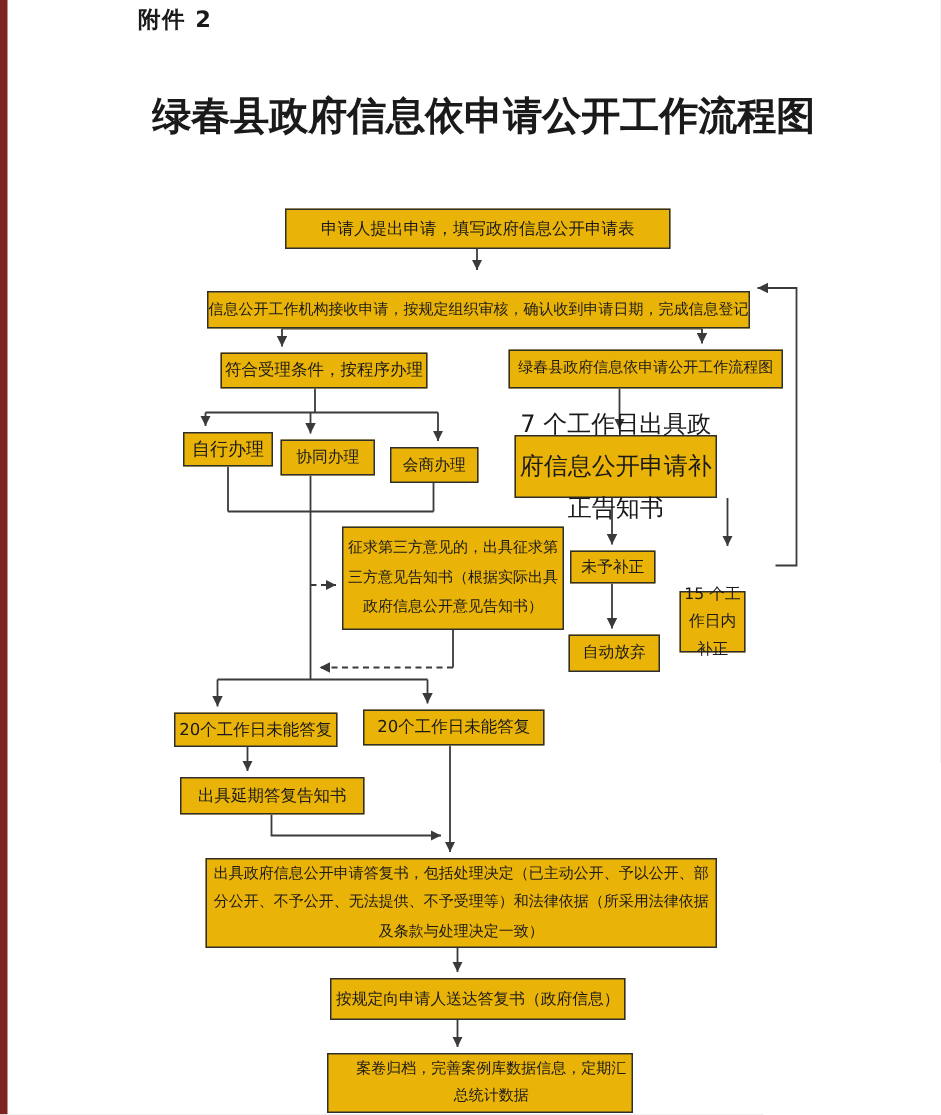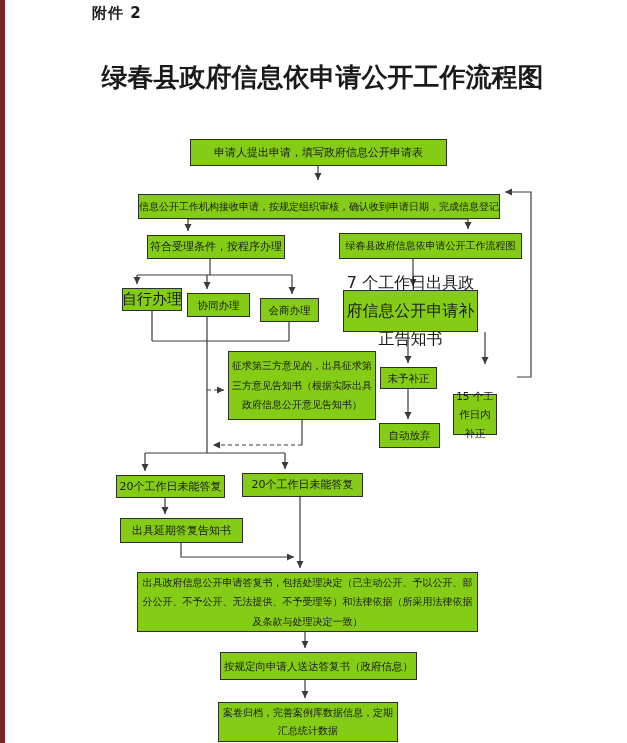--- a/index.html
+++ b/index.html
@@ -21,44 +21,44 @@
   }
   .doc-title {
     position:absolute; left:0; top:60px; width:627px;
     padding-left:18px; box-sizing:border-box;
     text-align:center; font-size:26px; font-weight:bold;
     letter-spacing:0px; white-space:nowrap;
   }
   svg.wires { position:absolute; left:0; top:0; }
   .node {
     position:absolute; box-sizing:border-box;
-    border:1px solid #2e2e2e; background:#84cc16;
+    border:1px solid #2e2e2e; background:#eab308;
     display:flex; align-items:center; justify-content:center;
     text-align:center; font-size:11px; line-height:1.55;
     padding:1px 2px;
   }
   .nowrap { white-space:nowrap; }
   .n-apply          { left:190px; top:139px; width:257px; height:27px; }
   .n-receive        { left:138px; top:194px; width:362px; height:25px; font-size:10px; }
   .n-accept         { left:147px; top:235px; width:138px; height:24px; }
   .n-unclear        { left:339px; top:233px; width:183px; height:26px; font-size:10px; }
-  .n-self           { left:122px; top:288px; width:60px; height:23px; font-size:15px; }
+  .n-self           { left:122px; top:288px; width:60px; height:23px; font-size:12px; }
   .n-joint          { left:187px; top:293px; width:63px; height:24px; font-size:10.5px; }
   .n-consult        { left:260px; top:298px; width:59px; height:24px; font-size:10.5px; }
   .n-correction-notice { left:343px; top:290px; width:135px; height:42px; font-size:16px; line-height:1.75; }
   .n-third-party    { left:228px; top:351px; width:148px; height:69px; font-size:10px; line-height:1.95; }
   .n-no-correction  { left:380px; top:367px; width:57px; height:22px; font-size:10.5px; }
   .n-correction15   { left:453px; top:346px; width:44px; height:41px; font-size:10.5px; line-height:1.75;margin-top:48px; }
   .n-abandon        { left:379px; top:423px; width:61px; height:25px; font-size:10.5px; }
   .n-noreply-left   { left:116px; top:475px; width:109px; height:23px; }
   .n-noreply-right  { left:242px; top:473px; width:121px; height:24px; }
   .n-delay          { left:120px; top:518px; width:123px; height:25px; }
   .n-reply          { left:137px; top:572px; width:341px; height:60px; font-size:10px; line-height:1.95; }
   .n-deliver        { left:220px; top:652px; width:197px; height:28px; font-size:10.5px; }
-  .n-archive        { left:218px; top:702px; width:180px; height:40px; font-size:10px; line-height:1.8; }
+  .n-archive        { left:218px; top:702px; width:204px; height:40px; font-size:10px; line-height:1.8;padding-left:17px; }
 </style>
 </head>
 <body>
 
 <div class="page">
   <div class="accent-bar"></div>
 
   <div class="attachment">附件 2</div>
   <div class="doc-title">绿春县政府信息依申请公开工作流程图</div>
 

